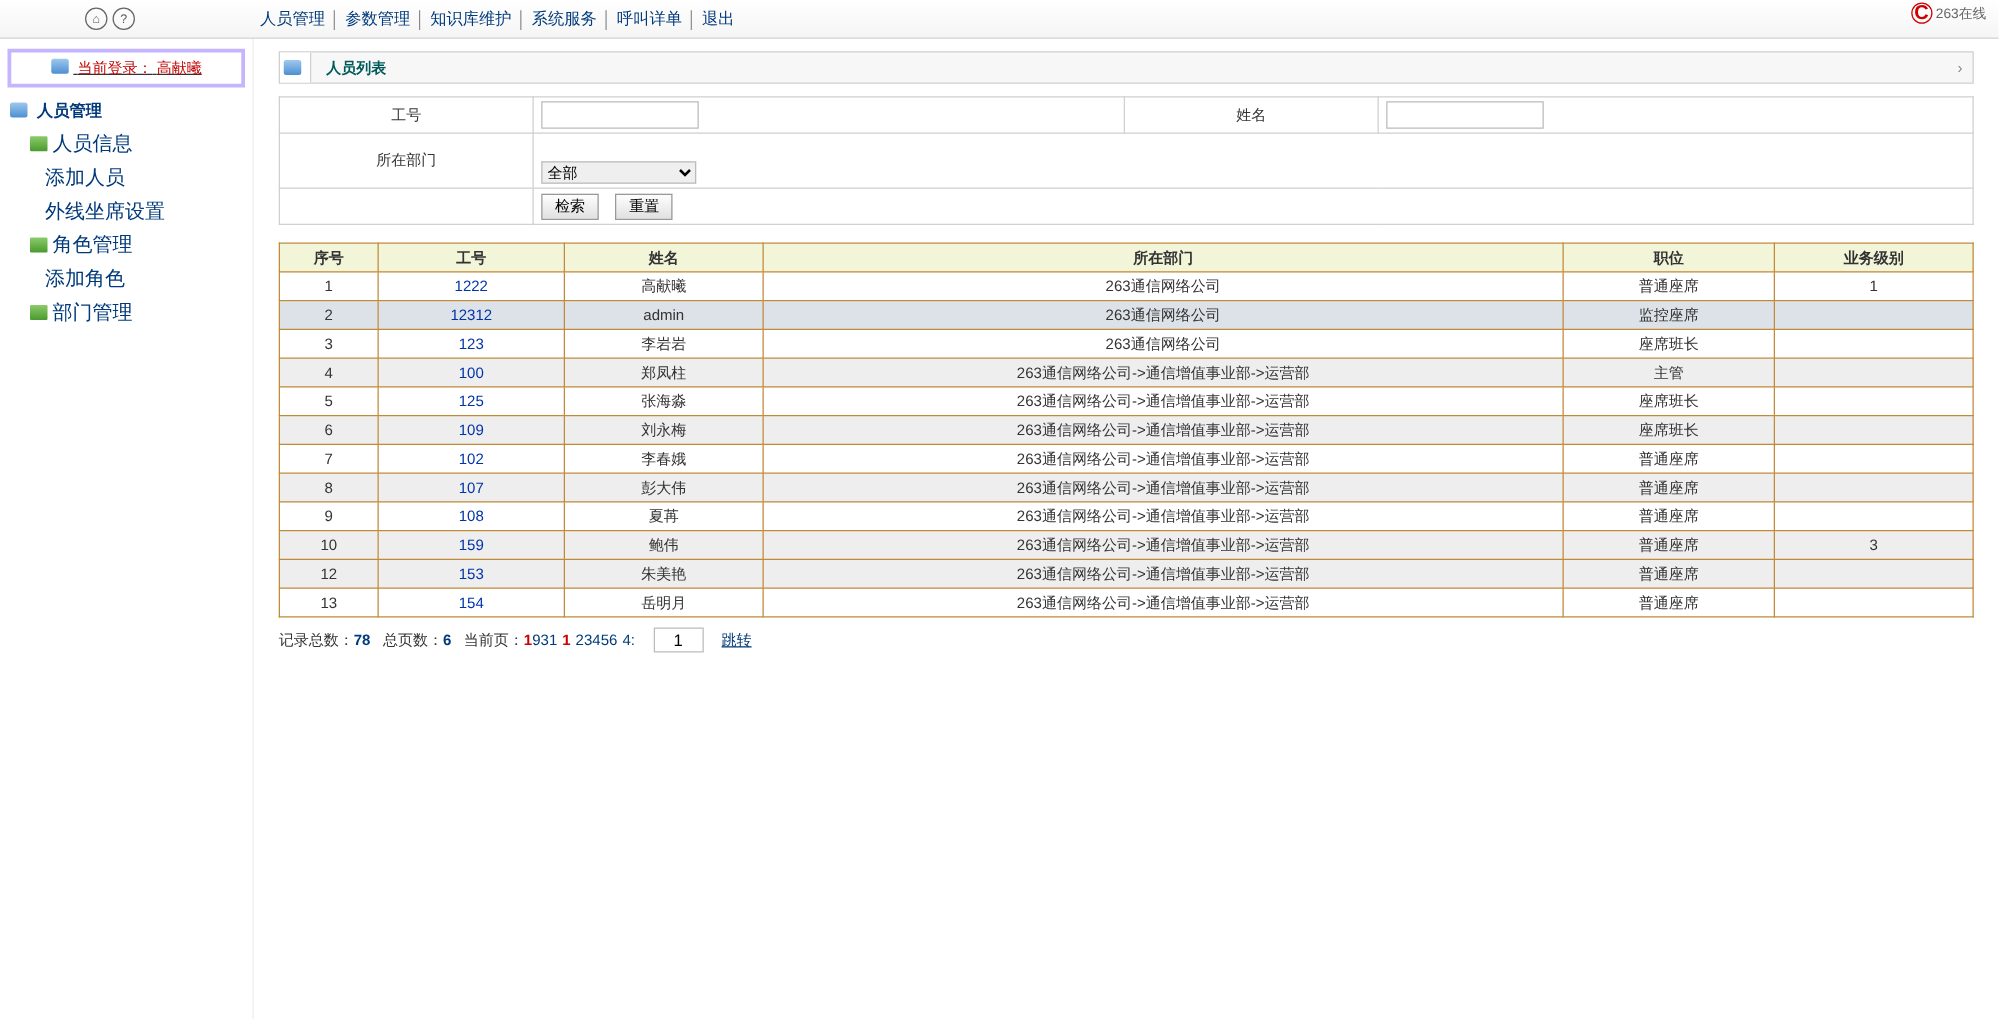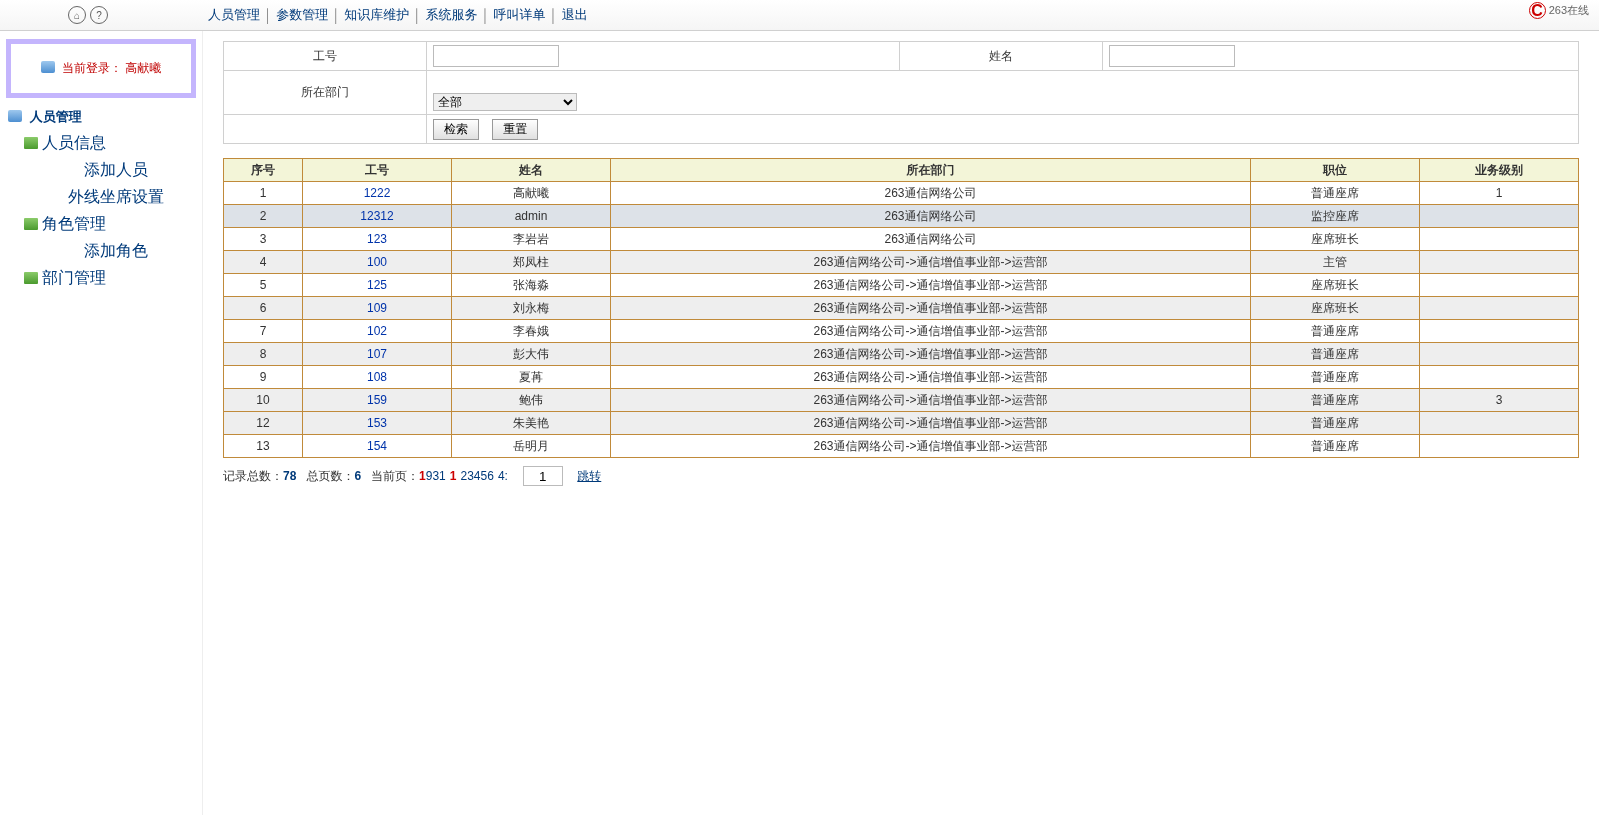--- a/index.html
+++ b/index.html
@@ -72,26 +72,27 @@
   .layout {
     display: flex;
     height: calc(100vh - 30px);
   }
   .sidebar {
     width: 190px;
     padding: 8px 6px;
     border-right: 1px solid #eee;
   }
   .login-box {
-    border: 5px solid #c4b5fd;
+    border: 3px solid #c4b5fd;
     background: #fff;
     text-align: center;
-    padding: 16px 6px;
+    padding: 4px 6px;
     font-size: 12px;
     margin-bottom: 10px;
+    text-decoration: underline;
   }
   .login-box .lbl { color: #c00202; }
   .login-box .user { color: #c00202; }
   .side-icon {
     width: 14px; height: 12px;
     display: inline-block;
     margin-right: 4px;
     background: linear-gradient(#8bcb6a, #4a9a2e);
     border-radius: 1px;
     vertical-align: -1px;
@@ -102,21 +103,21 @@
     font-weight: bold;
     font-size: 13px;
     margin: 6px 0 4px 2px;
   }
   .side-link, .side-sub {
     color: #003a7a;
     font-size: 16px;
     padding: 3px 0 3px 18px;
     cursor: pointer;
   }
-  .side-sub { padding-left: 30px; text-align: center; }
+  .side-sub { padding-left: 30px; }
 
   .main {
     flex: 1;
     padding: 10px 20px;
     overflow: auto;
   }
 
   .panel-header {
     display: flex;
     align-items: center;
@@ -160,21 +161,21 @@
     text-align: center;
     width: 190px;
     color: #333;
   }
   .filter-table input[type=text], .filter-table select {
     border: 1px solid #bbb;
     height: 18px;
     font-size: 12px;
   }
   .filter-table input[type=text]{ width: 120px; }
-  .filter-table select { width: 144px; margin-top: 19px; }
+  .filter-table select { width: 124px; margin-top: 19px; }
   .btn {
     border: 1px solid #999;
     background: linear-gradient(#fefefe, #e0e0e0);
     padding: 1px 10px;
     font-size: 12px;
     cursor: pointer;
     margin-right: 10px;
   }
 
   .data-table {
@@ -266,20 +267,27 @@
         <div class="side-sub"><span>添加人员</span></div>
         <div class="side-sub"><span>外线坐席设置</span></div>
         <div class="side-link"><span class="side-icon"></span><span>角色管理</span></div>
         <div class="side-sub"><span>添加角色</span></div>
         <div class="side-link"><span class="side-icon"></span><span>部门管理</span></div>
       </div>
   </div>
 
   <div class="main">
 
+    <div class="panel-header">
+      <div class="ph-icon">
+        <span class="side-icon monitor"></span>
+      </div>
+      <div class="title">人员列表</div>
+      <div class="arrow">›</div>
+    </div>
 
     <table class="filter-table">
       <tbody>
           <tr>
         <td class="label-cell">工号</td>
         <td style="width:460px;"><input type="text" style=""></td>
         <td class="label-cell">姓名</td>
         <td><input type="text" style=""></td>
       </tr>
       <tr>

